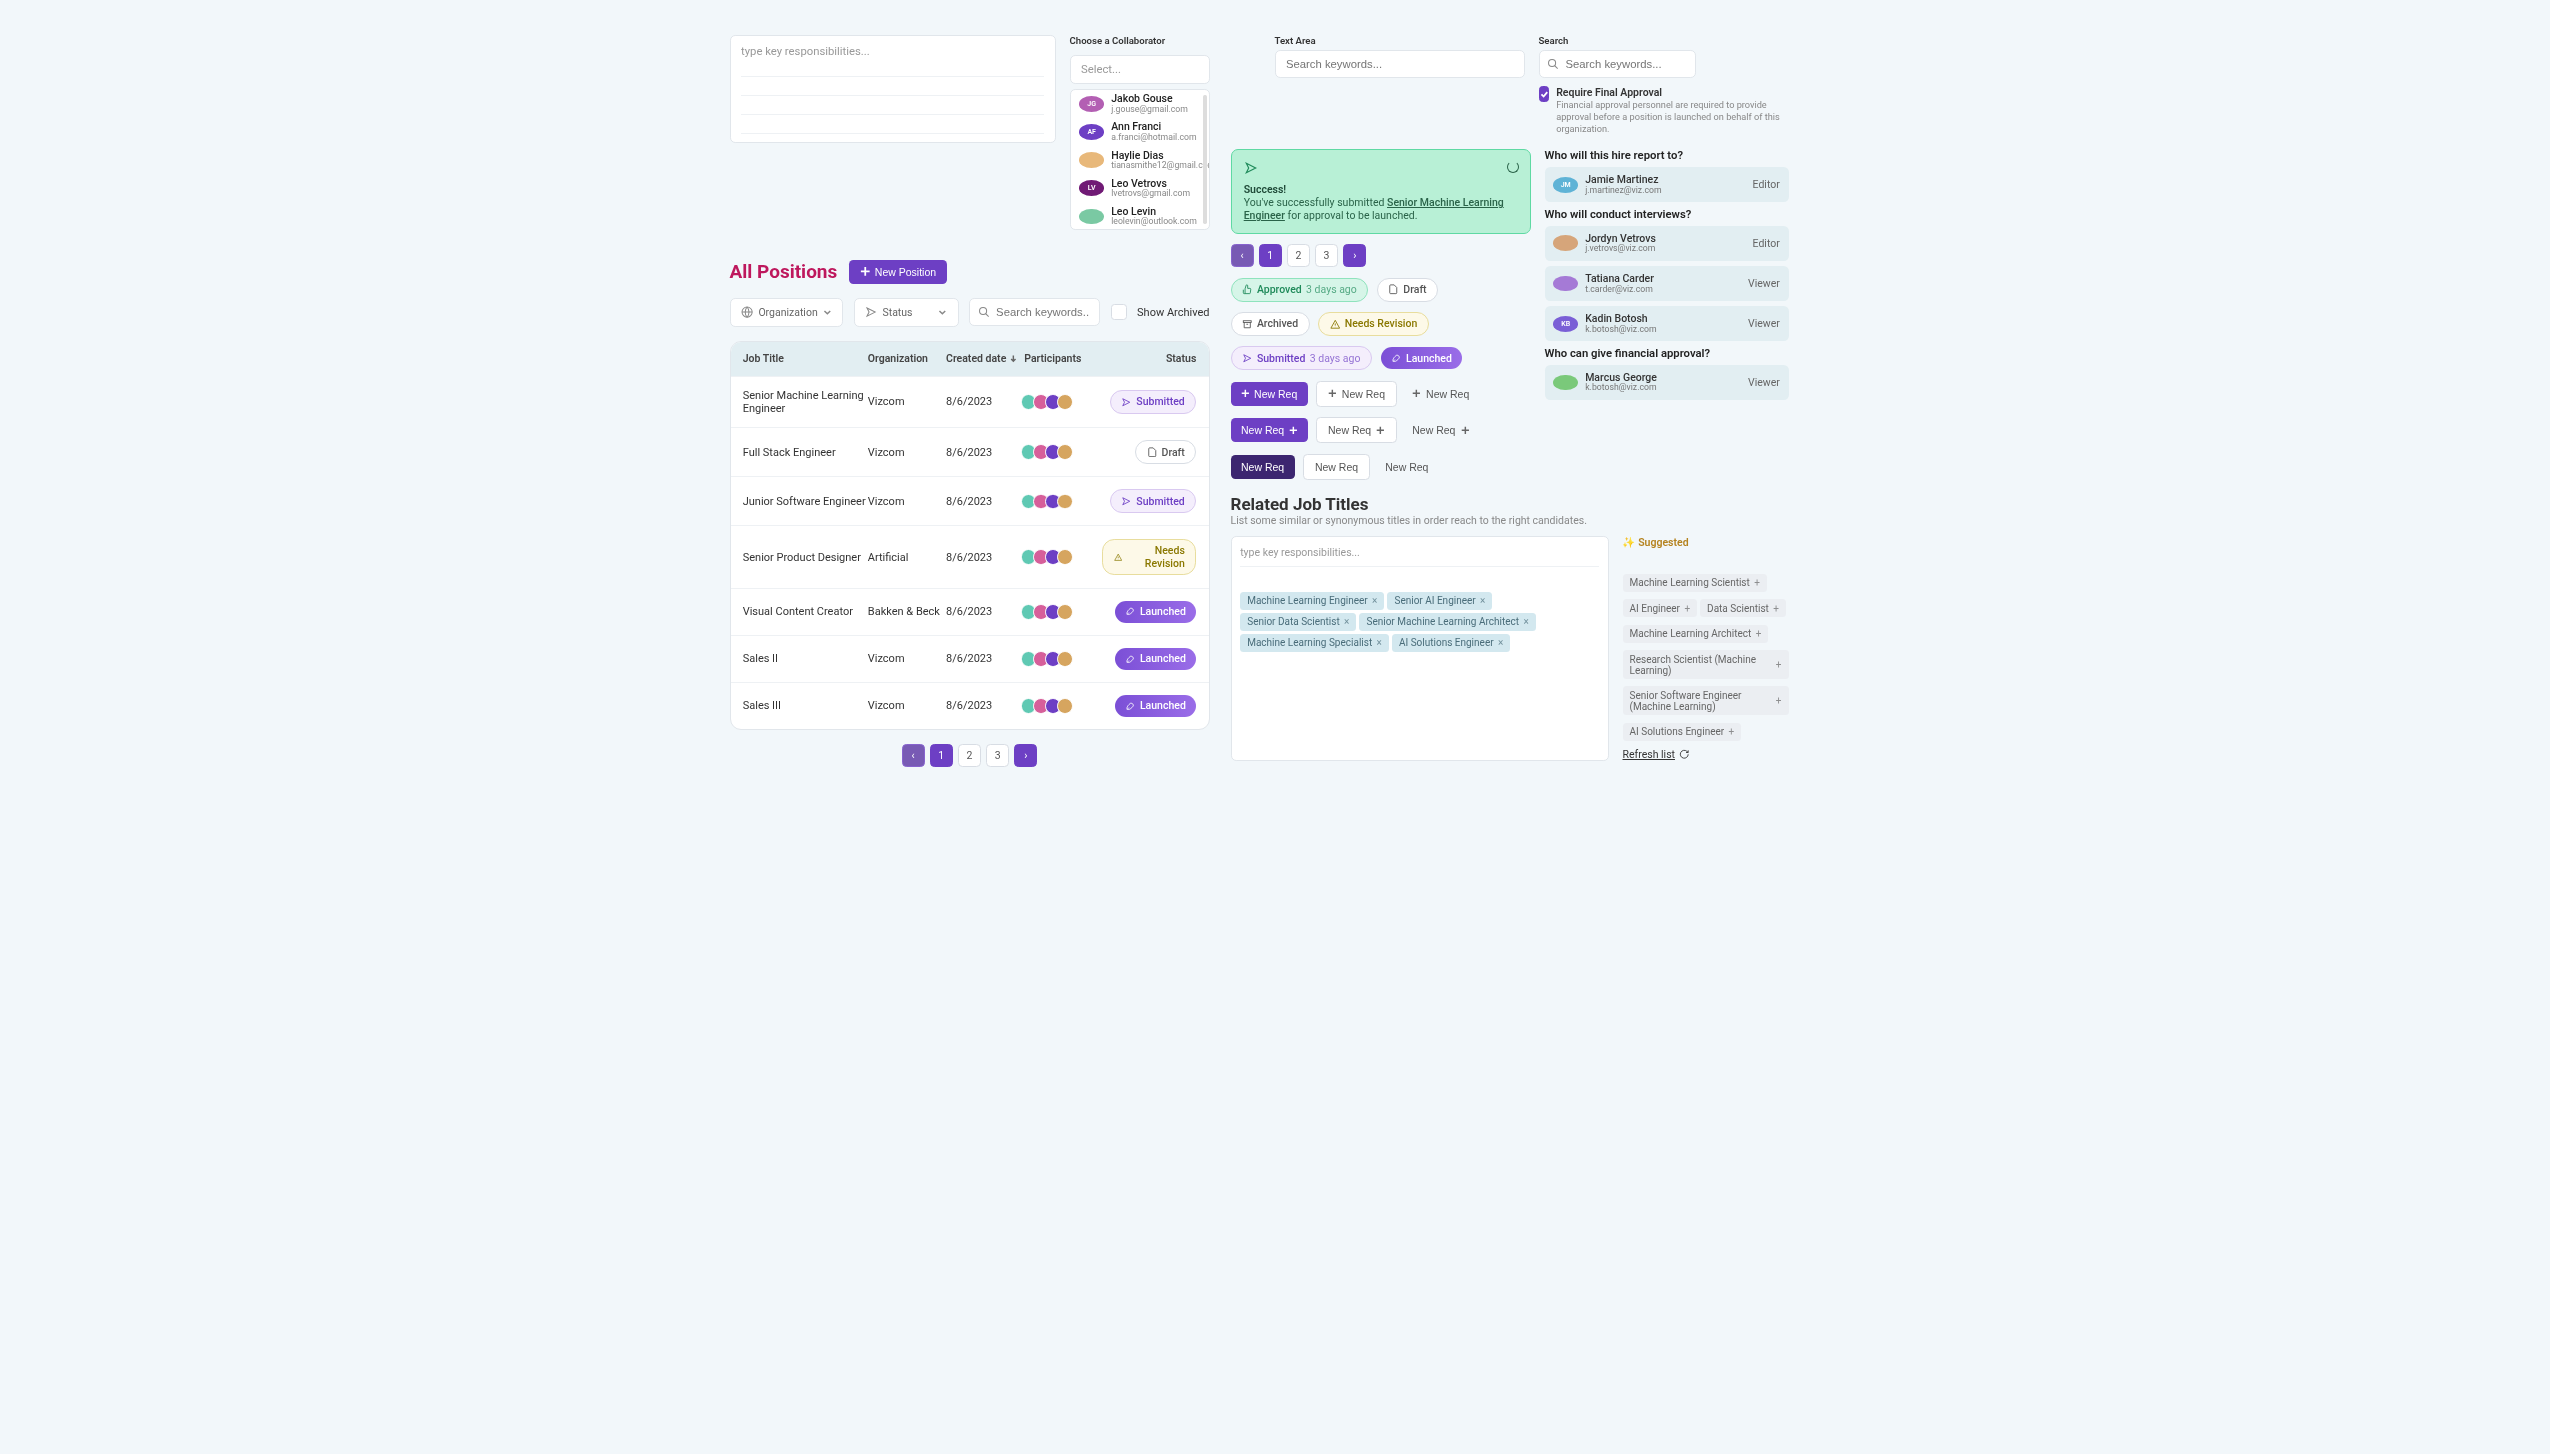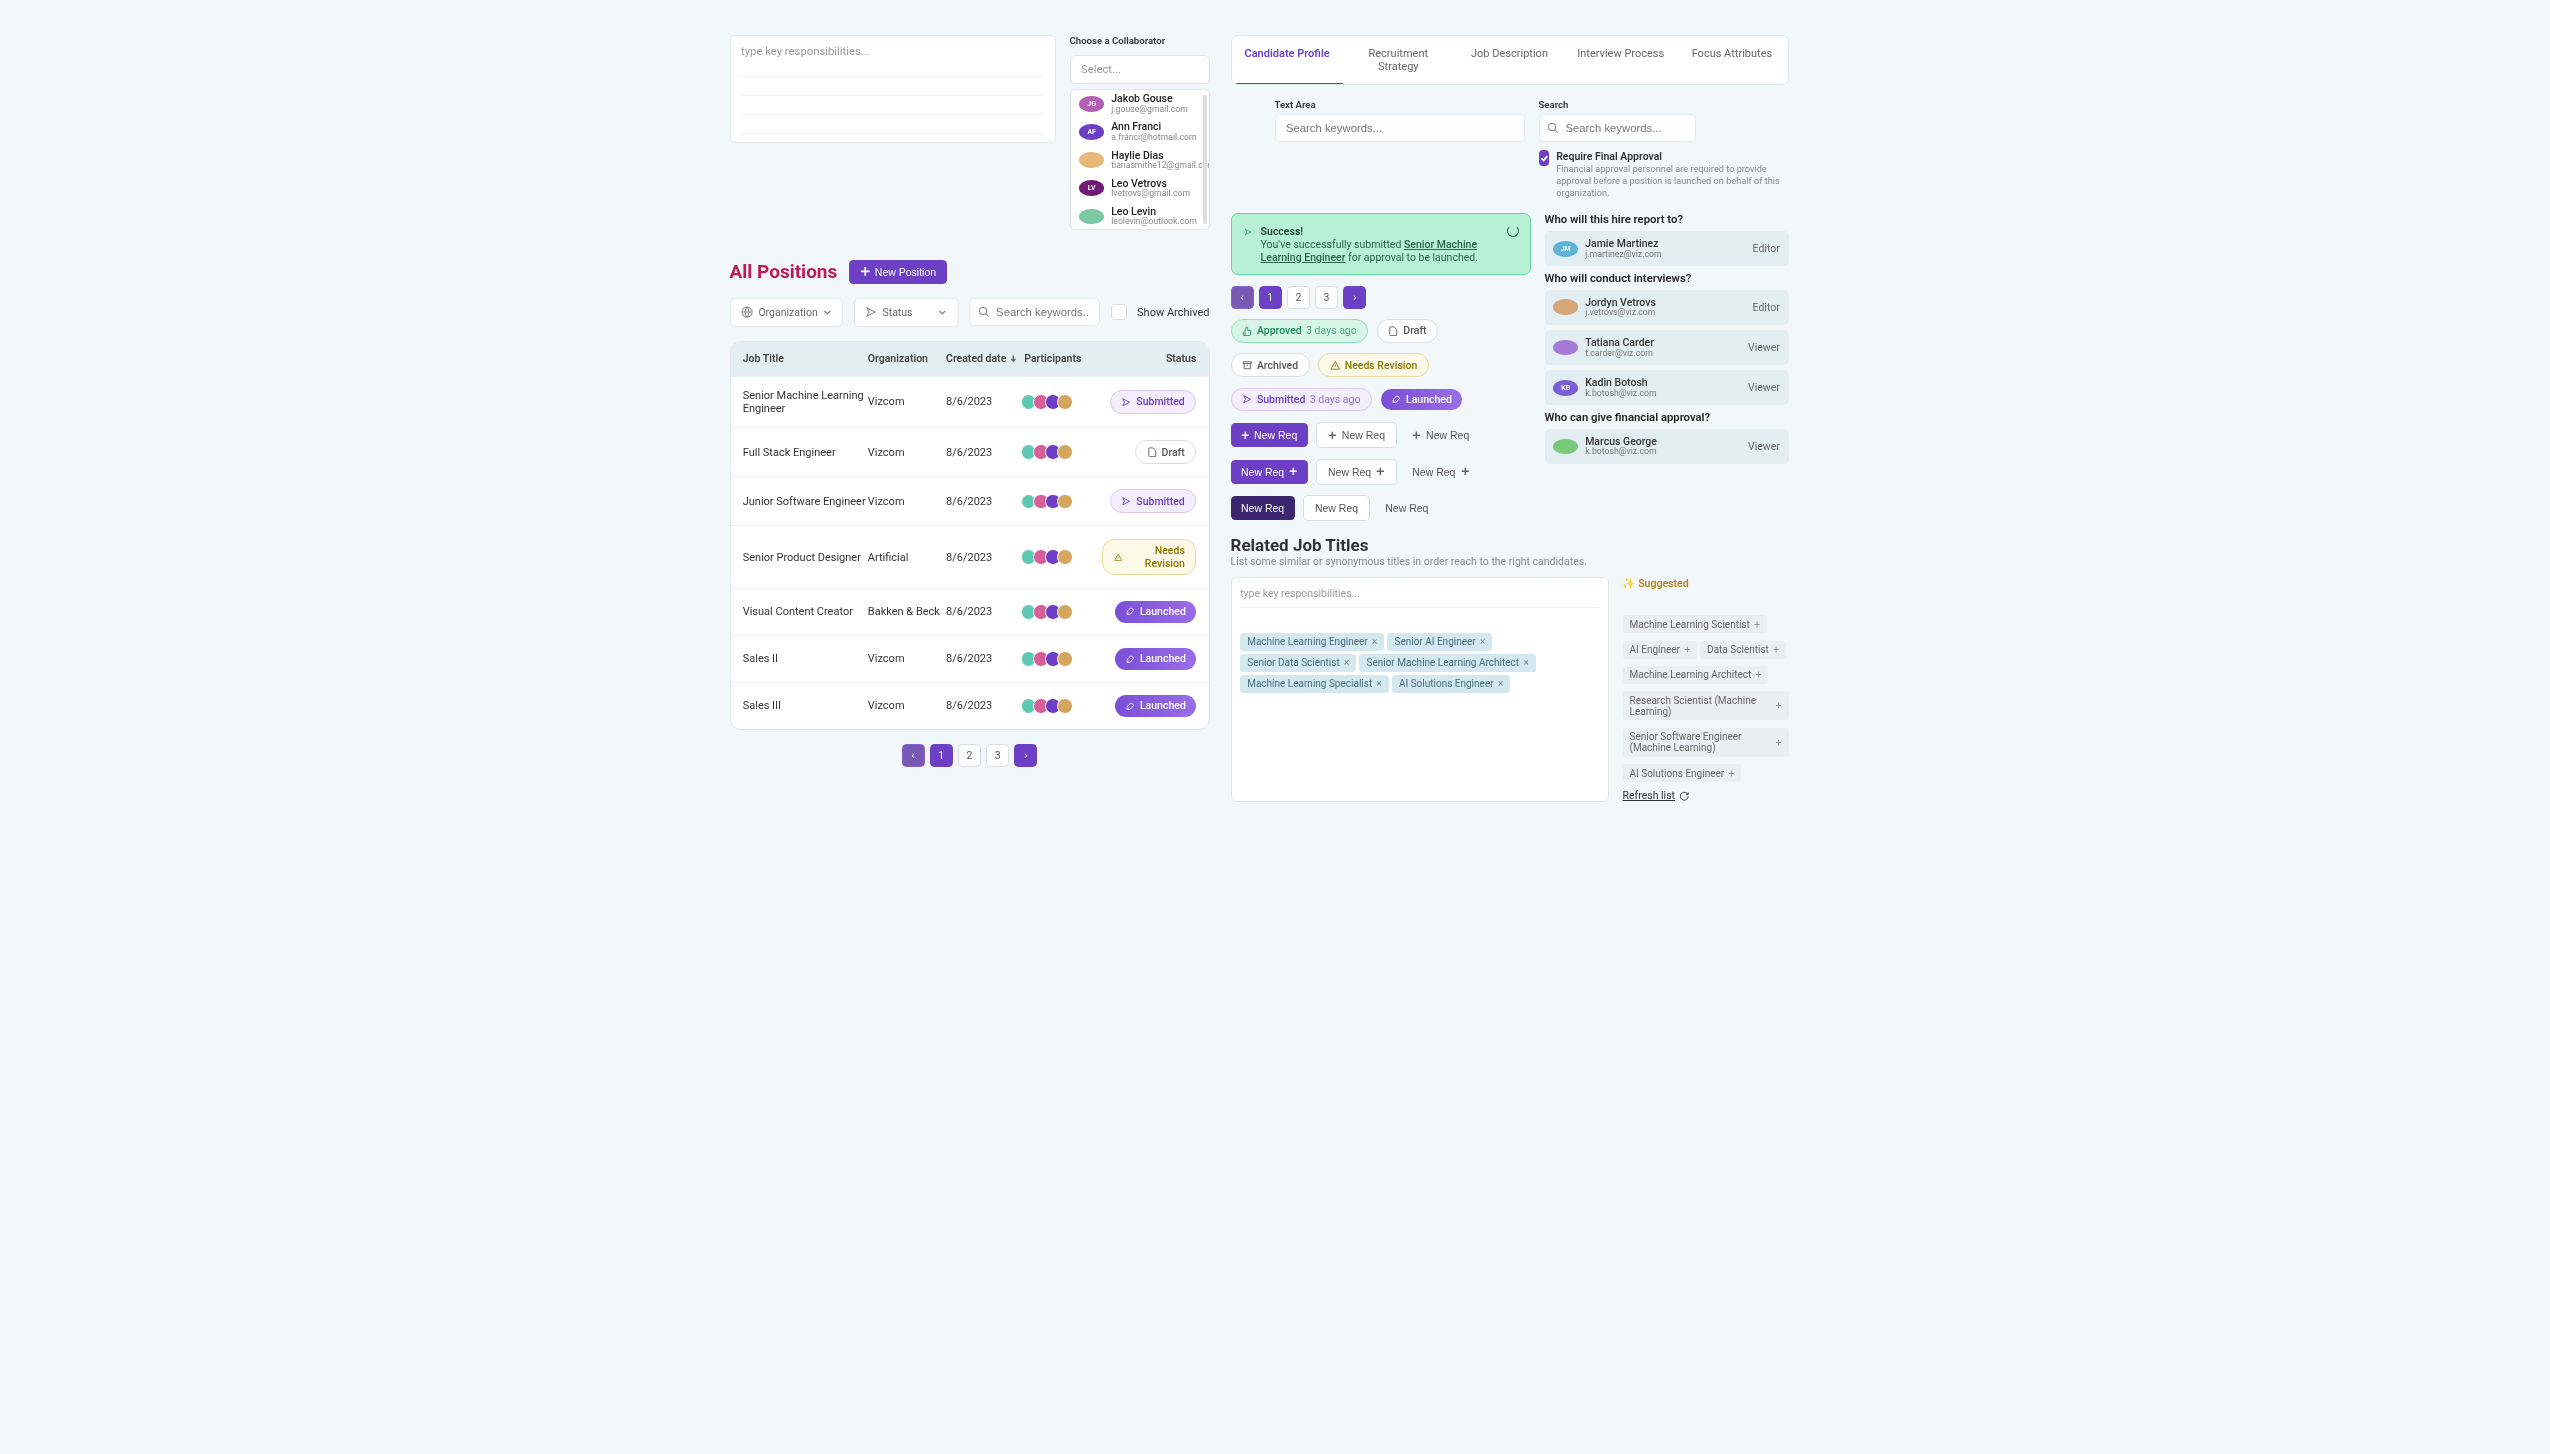--- a/index.html
+++ b/index.html
@@ -66,21 +66,21 @@
 .pag .pg.nav { background: #6d3fc4; color: #fff; border-color: #6d3fc4; }
 .pag .pg.nav.dis { background: #5a34a3; opacity: .8; }
 
 
 .tabs { display: flex; background: #fff; border: 0.9px solid #e1e6eb; border-radius: 7px; overflow: hidden; }
 .tab { flex: 1; text-align: center; padding: 10.5px 7px; font-size: 11px; color: #666; cursor: pointer; border-bottom: 1.7px solid transparent; }
 .tab.on { color: #6d3fc4; font-weight: 600; border-bottom-color: #6d3fc4; }
 
 .two { display: grid; grid-template-columns: 1fr 1fr; gap: 14px; margin-left: 44px; }
 
-.success { background: #b8f0d6; border: 0.9px solid #5fd9a3; border-radius: 7px; padding: 10.5px 12.2px; display: flex; gap: 8.7px; position: relative; }
+.success { background: #b8f0d6; border: 0.9px solid #5fd9a3; border-radius: 7px; padding: 10.5px 12.2px; display: flex; gap: 8.7px; position: relative; flex-direction: column; }
 .success .ico { color: #1f8a5a; }
 .success .body { font-size: 10.5px; color: #2a6349; }
 .success .ttl { font-weight: 600; color: #1f4a38; }
 .success .link { text-decoration: underline; font-weight: 500; }
 .success .spin { position: absolute; right: 10.5px; top: 10.5px; width: 12.2px; height: 12.2px; border: 1.7px solid #2a6349; border-top-color: transparent; border-radius: 50%; }
 
 .pill-row { display: flex; gap: 8.7px; flex-wrap: wrap; align-items: center; }
 
 .section-h { font-size: 11.3px; font-weight: 600; color: #222; margin-bottom: 5.2px; }
 .person-row { background: #e2eef2; border-radius: 5.2px; padding: 7px 8.7px; display: flex; align-items: center; gap: 7px; margin-bottom: 5.2px; }
@@ -329,27 +329,20 @@
     <div class="pag" id="pag1">
         <div class="pg nav dis">‹</div>
         <div class="pg on">1</div>
         <div class="pg ">2</div>
         <div class="pg ">3</div>
         <div class="pg nav">›</div>
       </div>
   </div>
 
   <div class="col">
-    <div class="tabs" id="tabs">
-        <div class="tab on">Candidate Profile</div>
-        <div class="tab ">Recruitment Strategy</div>
-        <div class="tab ">Job Description</div>
-        <div class="tab ">Interview Process</div>
-        <div class="tab ">Focus Attributes</div>
-      </div>
 
     <div class="two">
       <div>
         <div class="lbl">Text Area</div>
         <input class="input" placeholder="Search keywords..." style="">
       </div>
       <div>
         <div class="lbl">Search</div>
         <div class="input-wrap">
           <svg class="ico" width="12.2" height="12.2" viewBox="0 0 24 24" fill="none" stroke="#888" stroke-width="2">

